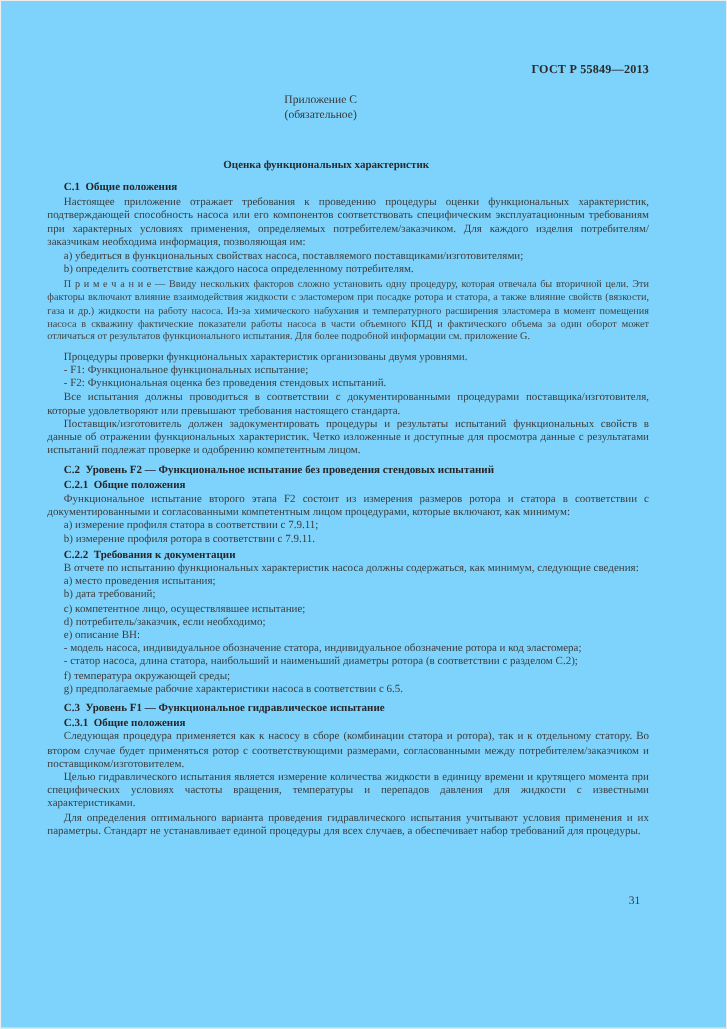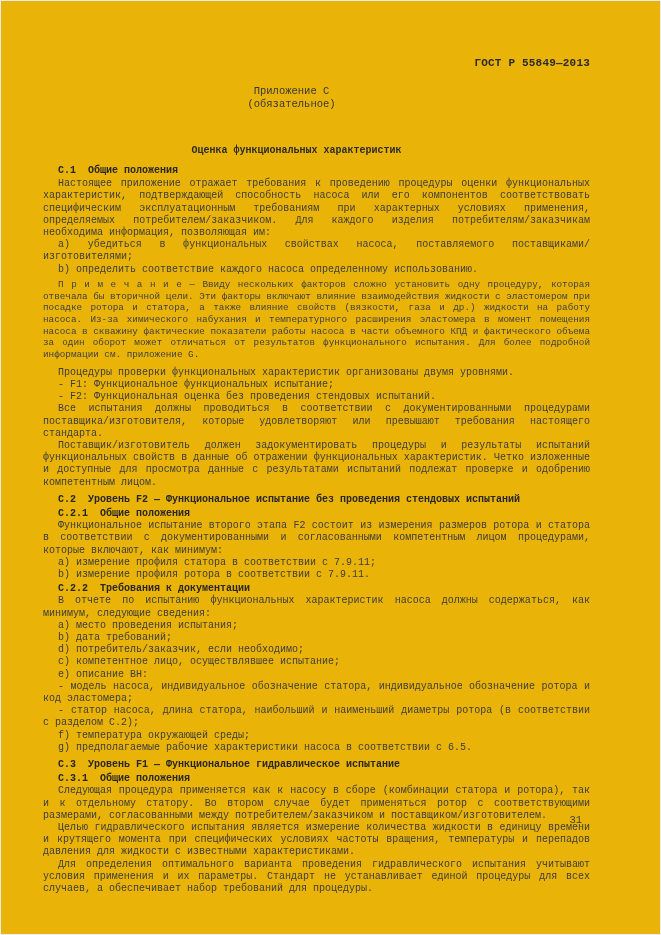--- a/index.html
+++ b/index.html
@@ -1,22 +1,22 @@
 <!DOCTYPE html>
 <html><head>
 <meta charset="utf-8">
 <style>
   html, body { margin: 0; padding: 0; background: #ffffff; }
   .page {
     position: relative;
     width: 661px;
     height: 935px;
-    background: #eab308;
+    background: #7dd3fc;
     box-shadow: inset 0 0 0 1px #ececec;
-    font-family: Liberation Mono, monospace;
+    font-family: Liberation Serif, serif;
     color: #3d3d3d;
     overflow: hidden;
   }
   .content {
     position: absolute;
     left: 43px;
     top: 0;
     width: 547px;
   }
   .std-header {
@@ -102,38 +102,38 @@
       <div>Приложение С</div>
       <div>(обязательное)</div>
     </div>
 
     <div class="doc-title">Оценка функциональных характеристик</div>
 
     <div class="body-blocks">
       <p class="h2 first">С.1  Общие положения</p>
       <p class="p">Настоящее приложение отражает требования к проведению процедуры оценки функциональных характеристик, подтверждающей способность насоса или его компонентов соответствовать специфическим эксплуатационным требованиям при характерных условиях применения, определяемых потребителем/заказчиком. Для каждого изделия потребителям/заказчикам необходима информация, позволяющая им:</p>
       <p class="li">a) убедиться в функциональных свойствах насоса, поставляемого поставщиками/изготовителями;</p>
-      <p class="li">b) определить соответствие каждого насоса определенному использованию.</p>
+      <p class="li">b) определить соответствие каждого насоса определенному потребителям.</p>
       <p class="note">П р и м е ч а н и е — Ввиду нескольких факторов сложно установить одну процедуру, которая отвечала бы вторичной цели. Эти факторы включают влияние взаимодействия жидкости с эластомером при посадке ротора и статора, а также влияние свойств (вязкости, газа и др.) жидкости на работу насоса. Из-за химического набухания и температурного расширения эластомера в момент помещения насоса в скважину фактические показатели работы насоса в части объемного КПД и фактического объема за один оборот может отличаться от результатов функционального испытания. Для более подробной информации см. приложение G.</p>
       <p class="p gap">Процедуры проверки функциональных характеристик организованы двумя уровнями.</p>
       <p class="li">- F1: Функциональное функциональных испытание;</p>
       <p class="li">- F2: Функциональная оценка без проведения стендовых испытаний.</p>
       <p class="p">Все испытания должны проводиться в соответствии с документированными процедурами поставщика/изготовителя, которые удовлетворяют или превышают требования настоящего стандарта.</p>
       <p class="p">Поставщик/изготовитель должен задокументировать процедуры и результаты испытаний функциональных свойств в данные об отражении функциональных характеристик. Четко изложенные и доступные для просмотра данные с результатами испытаний подлежат проверке и одобрению компетентным лицом.</p>
       <p class="h2">С.2  Уровень F2 — Функциональное испытание без проведения стендовых испытаний</p>
       <p class="h3">С.2.1  Общие положения</p>
       <p class="p">Функциональное испытание второго этапа F2 состоит из измерения размеров ротора и статора в соответствии с документированными и согласованными компетентным лицом процедурами, которые включают, как минимум:</p>
       <p class="li">a) измерение профиля статора в соответствии с 7.9.11;</p>
       <p class="li">b) измерение профиля ротора в соответствии с 7.9.11.</p>
       <p class="h3">С.2.2  Требования к документации</p>
       <p class="p">В отчете по испытанию функциональных характеристик насоса должны содержаться, как минимум, следующие сведения:</p>
       <p class="li">a) место проведения испытания;</p>
       <p class="li">b) дата требований;</p>
+      <p class="li">c) компетентное лицо, осуществлявшее испытание;</p>
       <p class="li">d) потребитель/заказчик, если необходимо;</p>
-      <p class="li">c) компетентное лицо, осуществлявшее испытание;</p>
       <p class="li">e) описание ВН:</p>
       <p class="li">- модель насоса, индивидуальное обозначение статора, индивидуальное обозначение ротора и код эластомера;</p>
       <p class="li">- статор насоса, длина статора, наибольший и наименьший диаметры ротора (в соответствии с разделом С.2);</p>
       <p class="li">f) температура окружающей среды;</p>
       <p class="li">g) предполагаемые рабочие характеристики насоса в соответствии с 6.5.</p>
       <p class="h2">С.3  Уровень F1 — Функциональное гидравлическое испытание</p>
       <p class="h3">С.3.1  Общие положения</p>
       <p class="p">Следующая процедура применяется как к насосу в сборе (комбинации статора и ротора), так и к отдельному статору. Во втором случае будет применяться ротор с соответствующими размерами, согласованными между потребителем/заказчиком и поставщиком/изготовителем.</p>
       <p class="p">Целью гидравлического испытания является измерение количества жидкости в единицу времени и крутящего момента при специфических условиях частоты вращения, температуры и перепадов давления для жидкости с известными характеристиками.</p>
       <p class="p">Для определения оптимального варианта проведения гидравлического испытания учитывают условия применения и их параметры. Стандарт не устанавливает единой процедуры для всех случаев, а обеспечивает набор требований для процедуры.</p>

